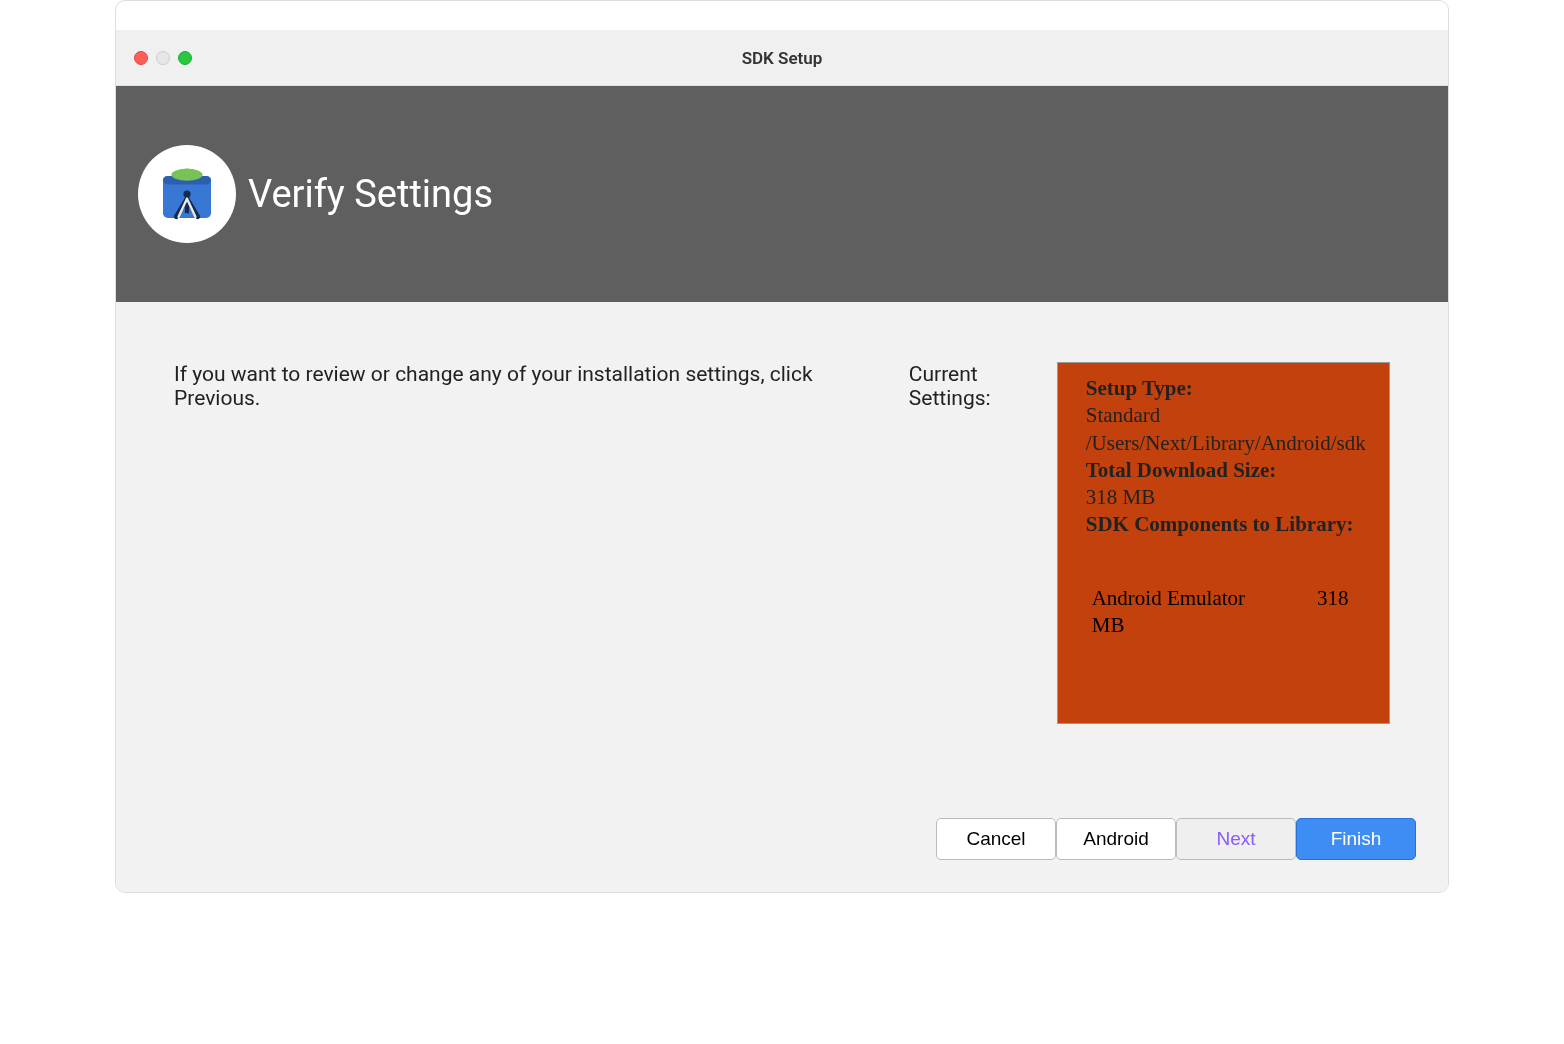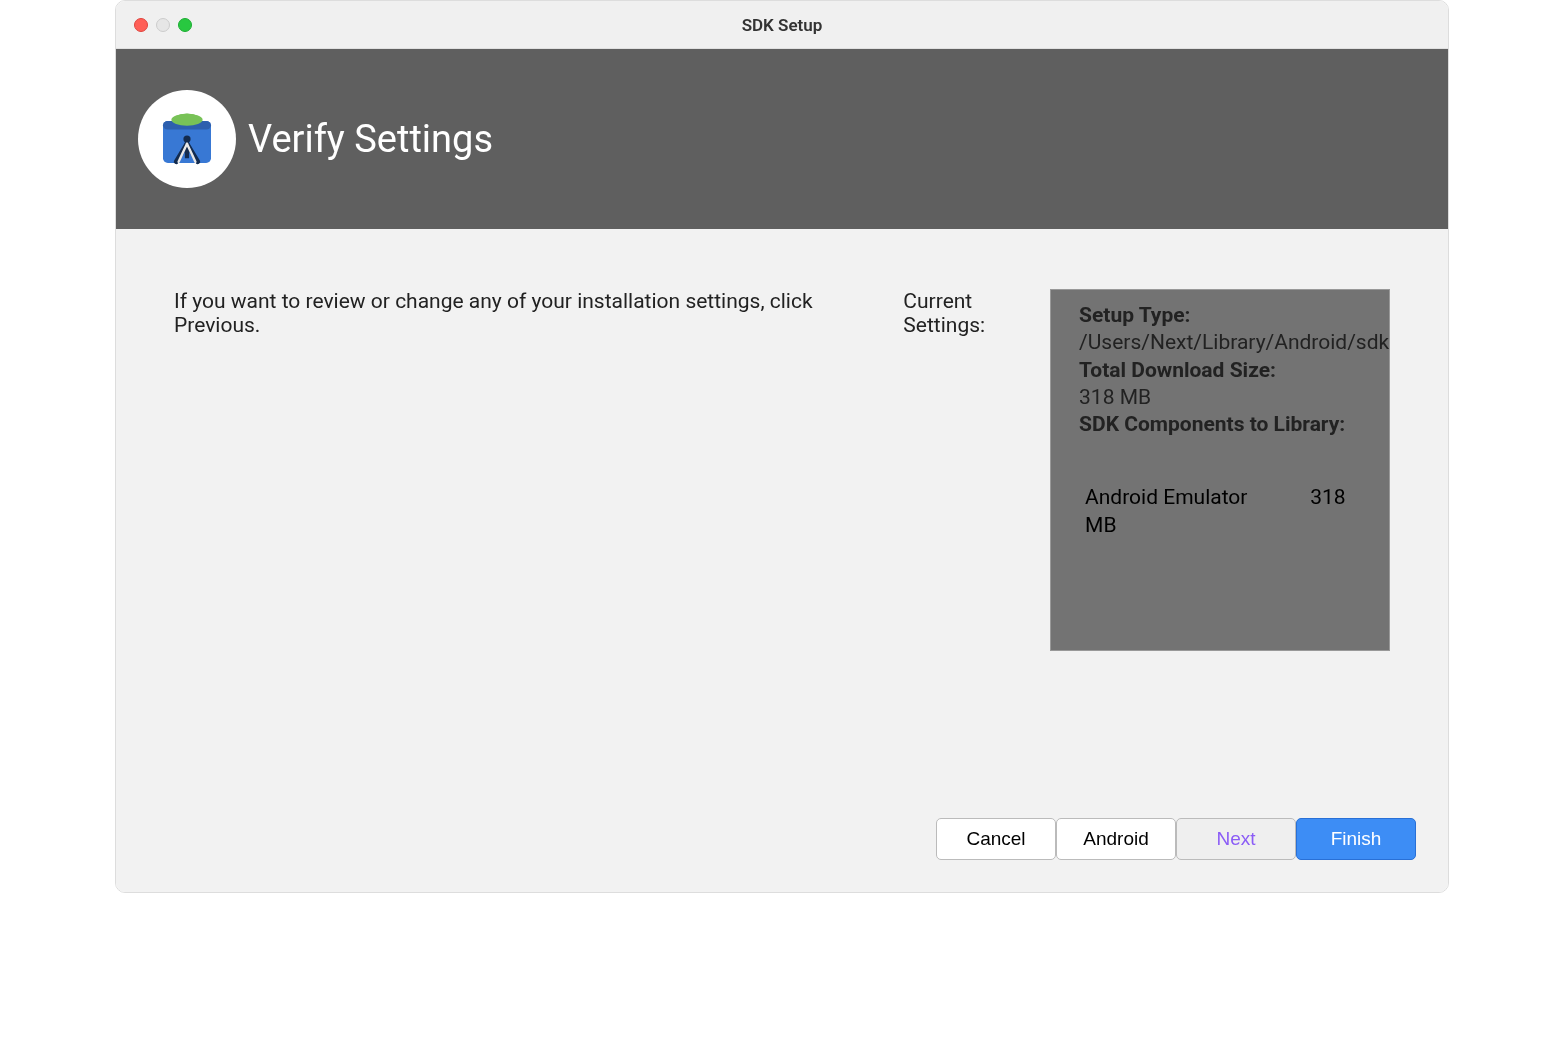--- a/index.html
+++ b/index.html
@@ -15,26 +15,27 @@
       height: 893px;
       margin: 0 auto;
       border: 1px solid #ddd;
       border-radius: 10px;
       overflow: hidden;
       display: flex;
       flex-direction: column;
     }
 
     .titlebar {
-      height: 48px;
+      height: 56px;
       background: #f0f0f0;
       border-bottom: 1px solid #e0e0e0;
       display: flex;
       align-items: center;
       position: relative;
+      margin-top: 29px;
     }
     
     .traffic-lights {
       display: flex;
       gap: 8px;
       margin-left: 18px;
     }
     
     .traffic-light {
       width: 14px;
@@ -50,21 +51,21 @@
       position: absolute;
       left: 50%;
       transform: translateX(-50%);
       font-size: 17px;
       font-weight: 600;
       color: #333;
     }
     
     .header {
       background: #5f5f5f;
-      height: 180px;
+      height: 216px;
       display: flex;
       align-items: center;
       padding-left: 22px;
     }
     
     .header-icon {
       width: 98px;
       height: 98px;
       background: white;
       border-radius: 50%;
@@ -99,27 +100,28 @@
     }
     
     .section-label {
       font-size: 21px;
       color: #222;
       margin-bottom: 14px;
       margin-left: 42px;
     }
     
     .settings-box {
-      background: #737373;
+      background: #c2410c;
       border: 1px solid #999;
       padding: 12px 18px 18px 28px;
       font-size: 21px;
       line-height: 1.3;
       height: 362px;
       overflow: auto;
+      font-family: Liberation Serif, serif;
     }
     
     .setting-key {
       font-weight: 700;
       color: #222;
     }
     
     .setting-val {
       font-weight: 400;
       color: #222;
@@ -198,20 +200,21 @@
   <div class="header-title">Verify Settings</div>
 </div>
 
 <div class="content">
   <div class="intro-text">If you want to review or change any of your installation settings, click Previous.</div>
 
   <div class="section-label">Current Settings:</div>
 
   <div class="settings-box">
     <div class="setting-key">Setup Type:</div>
+    <div class="setting-val">Standard</div>
     <div class="setting-val">/Users/Next/Library/Android/sdk</div>
     <div class="setting-key">Total Download Size:</div>
     <div class="setting-val">318 MB</div>
     <div class="setting-key">SDK Components to Library:</div>
 
     <div class="components-row">
       <span class="comp-name">Android Emulator</span>
       <span>318 MB</span>
     </div>
   </div>

